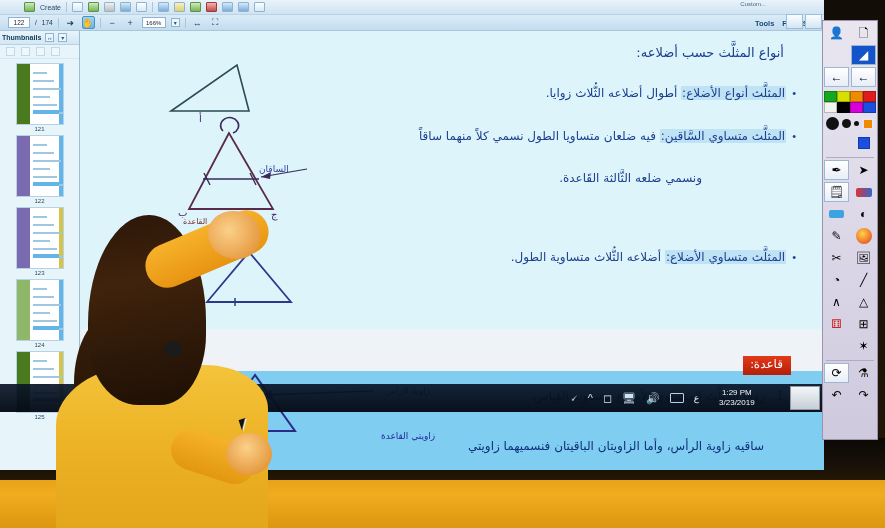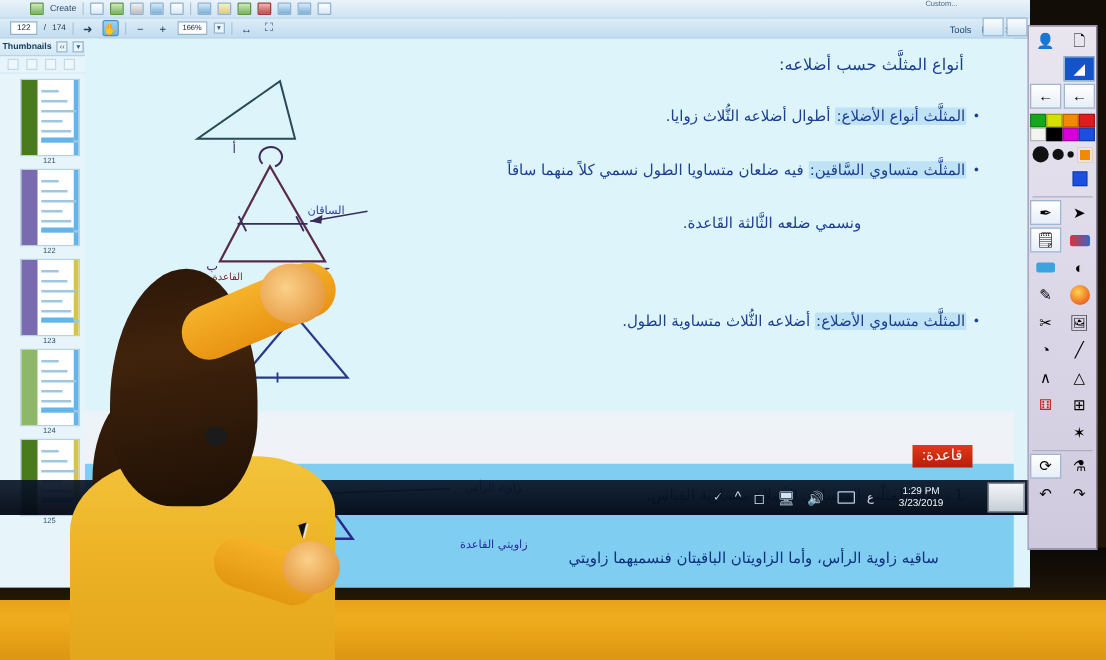--- a/index.html
+++ b/index.html
@@ -82,21 +82,21 @@
     width:13px; height:13px; border-radius:2px;
     display:flex; align-items:center; justify-content:center;
     font-size:9px; color:#1d3c56;
   }
   .tbtn.active { background: linear-gradient(180deg,#9fd3f2,#6cb3e0); border:1px solid #4a90c0; }
 
   .acro-right {
     position:absolute; right:5px; top:15px; height:16px;
     display:flex; align-items:center; gap:8px;
   }
-  .acro-right .lk { font-size:7.5px; color:#1b4a74; font-weight:normal; }
+  .acro-right .lk { font-size:7.5px; color:#1b4a74; font-weight:bold; }
   .customize {
     position:absolute; right:58px; top:1px; font-size:6px; color:#4a6a84;
   }
   .acro-right-icons { position:absolute; right:2px; top:14px; display:flex; gap:2px; }
   .ari { width:17px;height:15px;border:1px solid #9dbdd6;background:linear-gradient(180deg,#fbfdff,#d3e6f4); }
 
   
   .thumbs {
     position:absolute; left:0; top:31px; width:80px; height:439px;
     background:#e7f5fb; border-right:1px solid #9dbdd6;
@@ -119,21 +119,21 @@
     position:relative; overflow:hidden;
   }
   .thumb .tl-band { position:absolute; left:0; top:0; width:13px; height:100%; }
   .thumb .tr-band { position:absolute; right:0; top:0; width:4px; height:100%; }
   .thumb .ln { position:absolute; height:1.5px; background:#9fc7e2; }
   .thumb .hl { position:absolute; height:4px; background:#63b4e8; }
   .thumb-num { font-size:6px; color:#2a4a66; margin-top:1px; }
 
   
   .slide {
-    position:absolute; left:68px; top:31px; width:743px; height:411px;
+    position:absolute; left:81px; top:31px; width:743px; height:411px;
     background: linear-gradient(180deg,#dff5fb 0%, #e6f7fc 55%, #f7eef2 100%);
   }
   .slide-white-top { position:absolute; left:0; top:0; width:100%; height:298px; background:#ddf4fb; }
 
   .ar {
     direction: rtl; text-align: right;
     font-family: "DejaVu Sans", sans-serif;
     color: #1c3f8f;
   }
   .head-line {
@@ -146,21 +146,21 @@
   .bullet-dot { color:#1c3f8f; font-size:11px; line-height:16px; }
   .b-text { font-size:12px; line-height:17px; white-space:nowrap; }
   .hi { background:#bfe3f5; padding:0 1px; border-radius:1px; }
   .cont-line { position:absolute; font-size:12px; }
 
   
   .rule-banner {
     position:absolute; right:33px; top:325px;
     background: linear-gradient(180deg,#e23a18,#b41f09);
     color:#fff; font-size:12px; padding:1px 8px 3px 8px;
-    font-family:Liberation Sans, sans-serif; direction:rtl;
+    font-family:Liberation Serif, serif; direction:rtl;
   }
   .rule-box {
     position:absolute; left:0; top:340px; width:743px; height:99px;
     background:#7fcdf0;
   }
   .rule-item {
     position:absolute; right:40px; font-size:12px; direction:rtl;
     color:#10307c; font-family:"DejaVu Sans", sans-serif; white-space:nowrap;
   }
 

